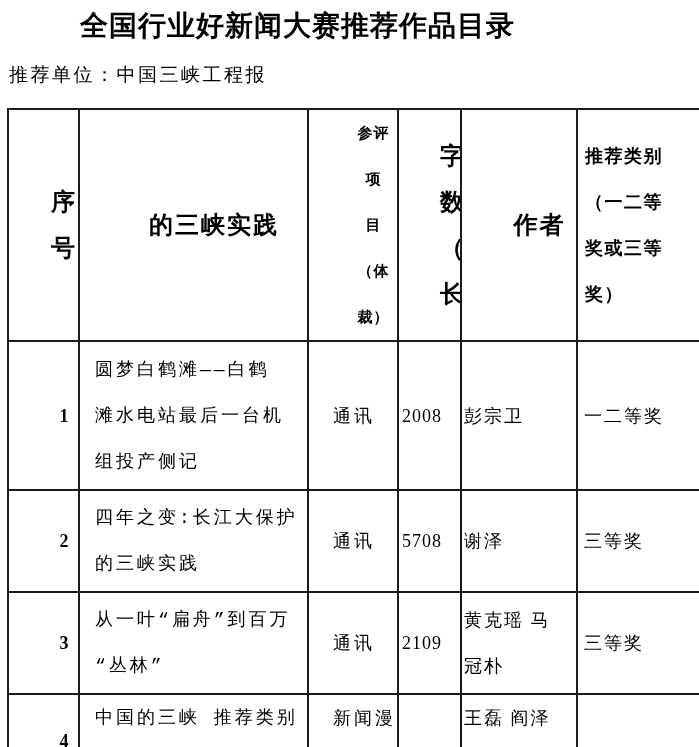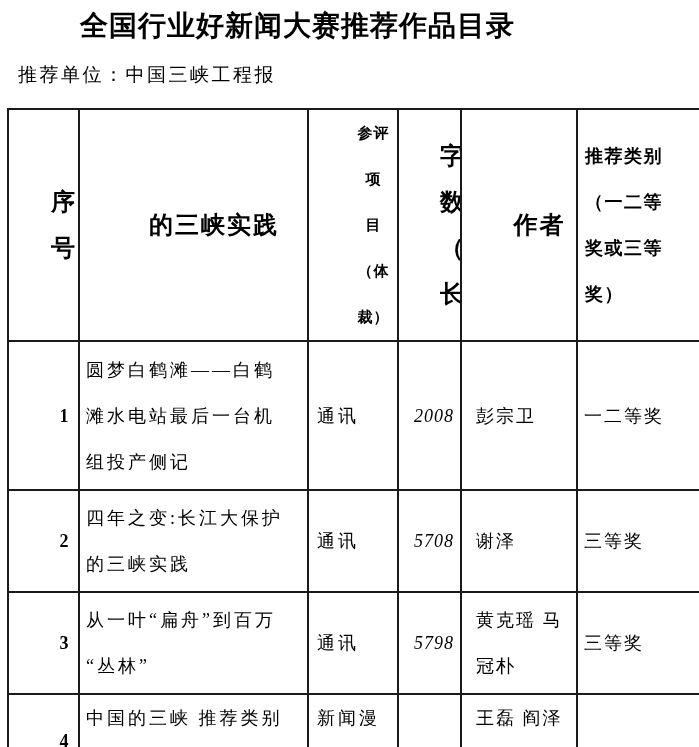--- a/index.html
+++ b/index.html
@@ -16,21 +16,21 @@
     top: 7px; left: 0;
     width: 595px;
     text-align: center;
     font-size: 28px;
     font-weight: 700;
     letter-spacing: 1px;
     white-space: nowrap;
   }
   .recommender-line {
     position: absolute;
-    top: 62px; left: 18px;
+    top: 62px; left: 9px;
     font-size: 19px;
     letter-spacing: 2.5px;
     white-space: nowrap;
   }
   .table-clip {
     position: absolute;
     left: 7px; top: 108px;
     width: 692px;  
     height: 639px; 
     overflow: hidden;
@@ -67,24 +67,24 @@
     padding-left: 7px;
     letter-spacing: 1.5px;
   }
   .catalog td {
     font-size: 18px;
     letter-spacing: 3px;
     line-height: 46px;
     text-align: left;
   }
   .catalog td.d-index  { text-align: center; font-weight: 700; letter-spacing: 0; }
-  .catalog td.d-title  { padding-left: 6px; }
-  .catalog td.d-genre  { padding-left: 8px; }
-  .catalog td.d-length { padding-left: 15px; letter-spacing: 1px; font-style: italic; }
-  .catalog td.d-author { padding-left: 14px; letter-spacing: 2px; }
+  .catalog td.d-title  { padding-left: 15px; font-family: Liberation Mono, monospace; }
+  .catalog td.d-genre  { padding-left: 24px; }
+  .catalog td.d-length { padding-left: 3px; letter-spacing: 1px; }
+  .catalog td.d-author { padding-left: 2px; letter-spacing: 2px; }
   .catalog td.d-award  { padding-left: 6px; letter-spacing: 2px; }
   tr.r-header { height: 186px; }
   tr.r-1 { height: 149px; }
   tr.r-2 { height: 102px; }
   tr.r-3 { height: 102px; }
   tr.r-4 { height: 93px; }
   tr.r-stub { height: 22px; }
 </style>
 </head>
 <body>
@@ -136,21 +136,21 @@
         <td class="d-genre">通讯</td>
         <td class="d-length">5708</td>
         <td class="d-author">谢泽</td>
         <td class="d-award">三等奖</td>
       </tr>
       <tr class="r-3">
         <td class="d-index">3</td>
         <td class="d-title">从一叶“扁舟”到百万
 “丛林”</td>
         <td class="d-genre">通讯</td>
-        <td class="d-length">5798</td>
+        <td class="d-length">2109</td>
         <td class="d-author">黄克瑶 马
 冠朴</td>
         <td class="d-award">三等奖</td>
       </tr>
       <tr class="r-4">
         <td class="d-index">4</td>
         <td class="d-title">中国的三峡 推荐类别
 峡</td>
         <td class="d-genre">新闻漫
 画</td>

